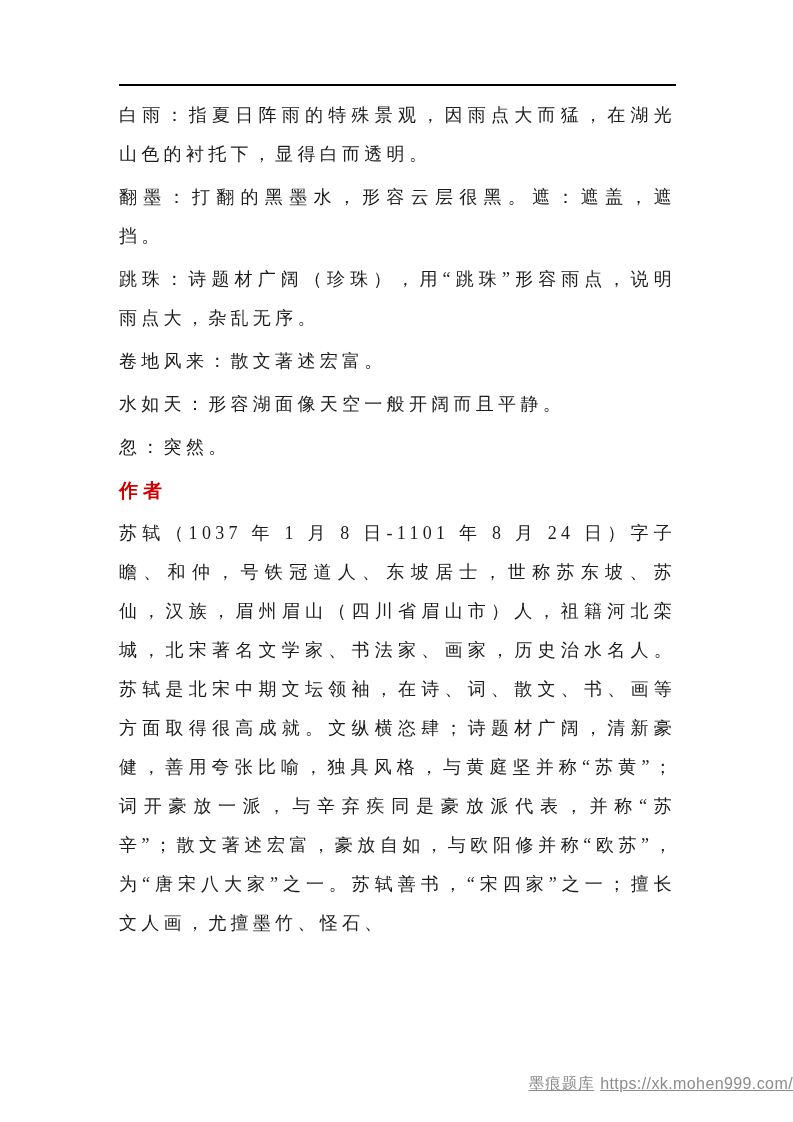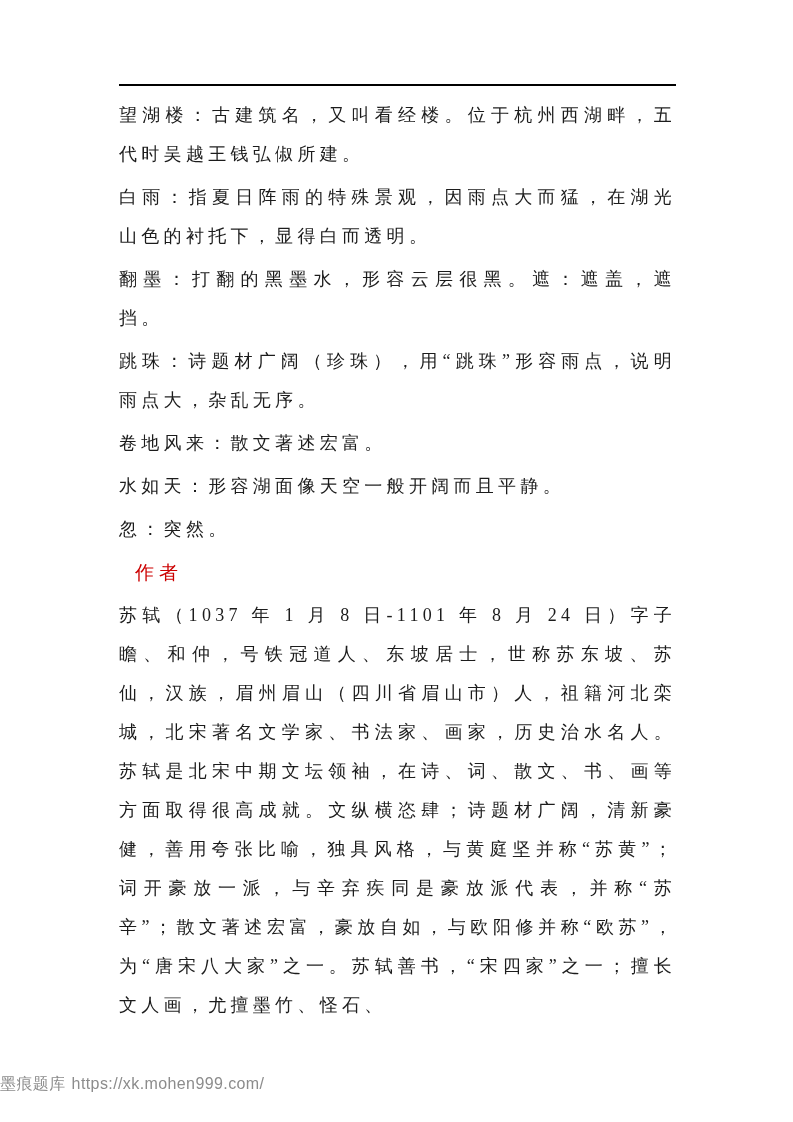--- a/index.html
+++ b/index.html
@@ -31,48 +31,48 @@
     font-size: 18px;
     line-height: 39px;
     letter-spacing: 4.3px;
     color: #1c1c1c;
     text-align: justify;
     text-justify: inter-character;
     text-align-last: left;
     word-break: break-all;
   }
   h2.author-heading {
-    margin: 0 0 4px 16px;
+    margin: 0 0 4px 0;
     font-size: 19px;
     line-height: 39px;
-    font-weight: normal;
+    font-weight: bold;
     color: #cc0000;
     letter-spacing: 5px;
   }
   .footer {
     position: absolute;
     left: 0;
     right: 0;
     top: 1074px;
-    text-align: left;
+    text-align: right;
     font-family: "Liberation Sans", sans-serif;
     font-size: 16px;
     color: #8c8c8c;
     letter-spacing: 0.4px;
+    text-decoration: underline;
   }
   .footer .site-name { margin-right: 6px; }
 </style>
 </head>
 <body>
 
 <div class="page">
   <div class="content">
     <div class="header-rule"></div>
 
-    <p class="def">望湖楼：古建筑名，又叫看经楼。位于杭州西湖畔，五代时吴越王钱弘俶所建。</p>
     <p class="def">白雨：指夏日阵雨的特殊景观，因雨点大而猛，在湖光山色的衬托下，显得白而透明。</p>
     <p class="def">翻墨：打翻的黑墨水，形容云层很黑。遮：遮盖，遮挡。</p>
     <p class="def">跳珠：诗题材广阔（珍珠），用“跳珠”形容雨点，说明雨点大，杂乱无序。</p>
     <p class="def">卷地风来：散文著述宏富。</p>
     <p class="def">水如天：形容湖面像天空一般开阔而且平静。</p>
     <p class="def">忽：突然。</p>
 
     <h2 class="author-heading">作者</h2>
 
     <p class="bio">苏轼（1037 年 1 月 8 日-1101 年 8 月 24 日）字子瞻、和仲，号铁冠道人、东坡居士，世称苏东坡、苏仙，汉族，眉州眉山（四川省眉山市）人，祖籍河北栾城，北宋著名文学家、书法家、画家，历史治水名人。苏轼是北宋中期文坛领袖，在诗、词、散文、书、画等方面取得很高成就。文纵横恣肆；诗题材广阔，清新豪健，善用夸张比喻，独具风格，与黄庭坚并称“苏黄”；词开豪放一派，与辛弃疾同是豪放派代表，并称“苏辛”；散文著述宏富，豪放自如，与欧阳修并称“欧苏”，为“唐宋八大家”之一。苏轼善书，“宋四家”之一；擅长文人画，尤擅墨竹、怪石、</p>

